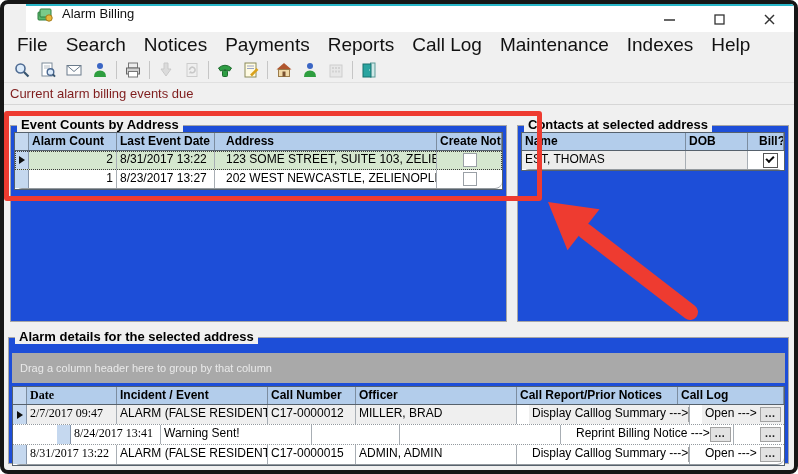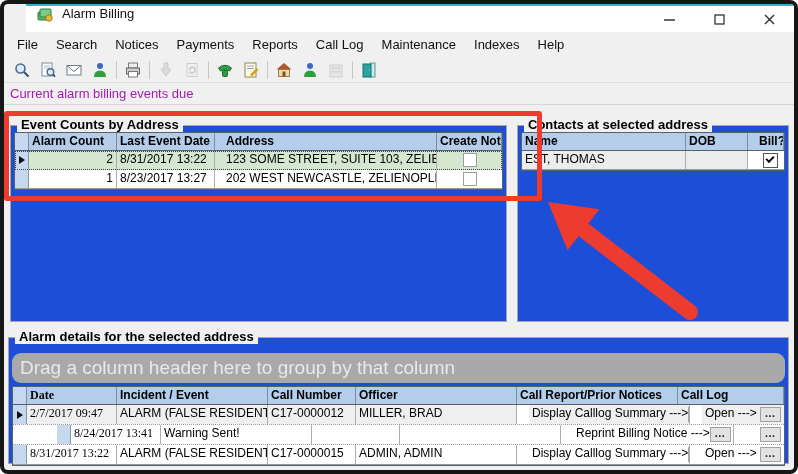--- a/index.html
+++ b/index.html
@@ -8,39 +8,39 @@
   .frame{position:absolute;inset:0;box-sizing:border-box;border:4px solid #161616;
          border-radius:8px;background:#f0f0f0;overflow:hidden;}
   
   .titlebar{height:26px;background:#ffffff;border-top:2px solid #29b6c8;
             display:flex;padding-left:11px;position:relative;margin-left:22px;}
   .app-icon{width:16px;height:16px;display:inline-block;}
   .title-text{margin-left:9px;font-size:13px;color:#111;}
   .win-controls{position:absolute;right:14px;top:0;height:100%;display:flex;align-items:center;gap:28px;}
   .win-btn{width:22px;height:22px;display:flex;align-items:center;justify-content:center;cursor:default;}
   
-  .menubar{height:25px;background:#f0f0f0;display:flex;align-items:center;padding-left:4px;font-size:13px;color:#111;}
+  .menubar{height:25px;background:#f0f0f0;display:flex;align-items:center;padding-left:4px;font-size:19px;color:#111;}
   .menu-item{padding:3px 9px;white-space:nowrap;}
   
   .toolbar{height:25px;background:#f0f0f0;display:flex;align-items:center;padding-left:5px;
            border-bottom:1px solid #e0e0e0;}
   .tb-btn{width:26px;height:23px;display:flex;align-items:center;justify-content:center;}
   .tb-sep{width:1px;height:18px;background:#c6c6c6;margin:0 3px;}
   .tb-disabled{opacity:.4;filter:grayscale(1);}
   
   .statusbar{height:21px;background:#f0f0f0;border-bottom:1px solid #d6d6d6;
-             display:flex;align-items:center;padding-left:6px;font-size:13px;color:#a21caf;}
+             display:flex;align-items:center;padding-left:6px;font-size:13px;color:#7f1d1d;}
   
   .group{position:absolute;box-sizing:border-box;border:1px solid #a6a6a6;background:#1d4ed8;}
   .group-label{position:absolute;top:-9px;left:6px;background:#f0f0f0;padding:0 4px;
                font-weight:bold;font-size:13px;color:#000;white-space:nowrap;}
   
   .grid{position:absolute;left:3px;right:3px;box-sizing:border-box;border:1px solid #56616c;background:#fff;}
   .grid-row{display:flex;height:18px;border-bottom:1px dotted #949a9f;background:#fff;}
-  .grid-row:last-child{border-bottom:1px solid #949a9f;}
+  .grid-row:last-child{border-bottom:1px solid #949a9f;border-radius:7px;}
   .grid-row.hdr{height:17px;background:#b3cdeb;border-bottom:1px solid #56616c;}
   .cell{box-sizing:border-box;border-right:1px solid #a8aeb4;padding:0 3px;font-size:12px;
         line-height:17px;white-space:nowrap;overflow:hidden;color:#000;}
   .hdr .cell{font-weight:bold;border-right:1px solid #7c8da0;}
   .sel-cell{background:#c5d8ef;border-right:1px solid #8696ab;display:flex;align-items:center;justify-content:center;}
   .row-selected{background:#d5e7cf;outline:1px dotted #3c3c3c;outline-offset:-1px;}
   .row-selected .cell{background:#d5e7cf;}
   .row-selected .sel-cell{background:#c5d8ef;}
   .row-gray .cell{background:#efefef;}
   .row-gray .sel-cell{background:#c5d8ef;}
@@ -49,21 +49,21 @@
   .tri{width:0;height:0;border-left:6px solid #0e0e0e;border-top:4px solid transparent;border-bottom:4px solid transparent;}
   .cb{width:12px;height:12px;background:#fff;border:1px solid #9aa0a6;display:inline-block;position:relative;}
   .cb.big{width:13px;height:13px;border-color:#555;}
   .cb[data-checked="true"]::before{content:"";position:absolute;left:2px;top:2px;width:6px;height:3px;
         border-left:2px solid #0d0d0d;border-bottom:2px solid #0d0d0d;transform:rotate(-45deg);}
   .dots{margin-left:auto;min-width:19px;height:13px;background:#e2e2e2;border:1px solid #a2a2a2;
         font-size:11px;font-weight:bold;line-height:11px;text-align:center;color:#222;letter-spacing:1px;align-self:center;}
   .flexcell{display:flex;margin-left:12px;}
   
   .hint-band{position:absolute;left:3px;right:3px;background:#a9a9a9;color:#e9e9e9;
-             font-size:19px;display:flex;align-items:center;padding-left:8px;box-sizing:border-box;border-radius:9px;}
+             font-size:11px;display:flex;align-items:center;padding-left:8px;box-sizing:border-box;}
   
   .anno-rect{position:absolute;left:0px;top:107px;width:538px;height:90px;box-sizing:border-box;
              border:5px solid #ee3b30;border-radius:3px;z-index:55;pointer-events:none;}
   .anno-arrow{position:absolute;inset:0;z-index:60;pointer-events:none;}
   
   .e-sel{width:14px;}.e-count{width:88px;}.e-date{width:98px;}.e-addr{width:214px;margin-left:8px;}.e-notice{flex:1;border-right:none;}
   
   .c-name{width:164px;}.c-dob{width:62px;}.c-bill{flex:1;border-right:none;margin-left:8px;}
   .contact-row .cell{background:#ececec;}
   .contact-row .c-bill{background:#fff;}

